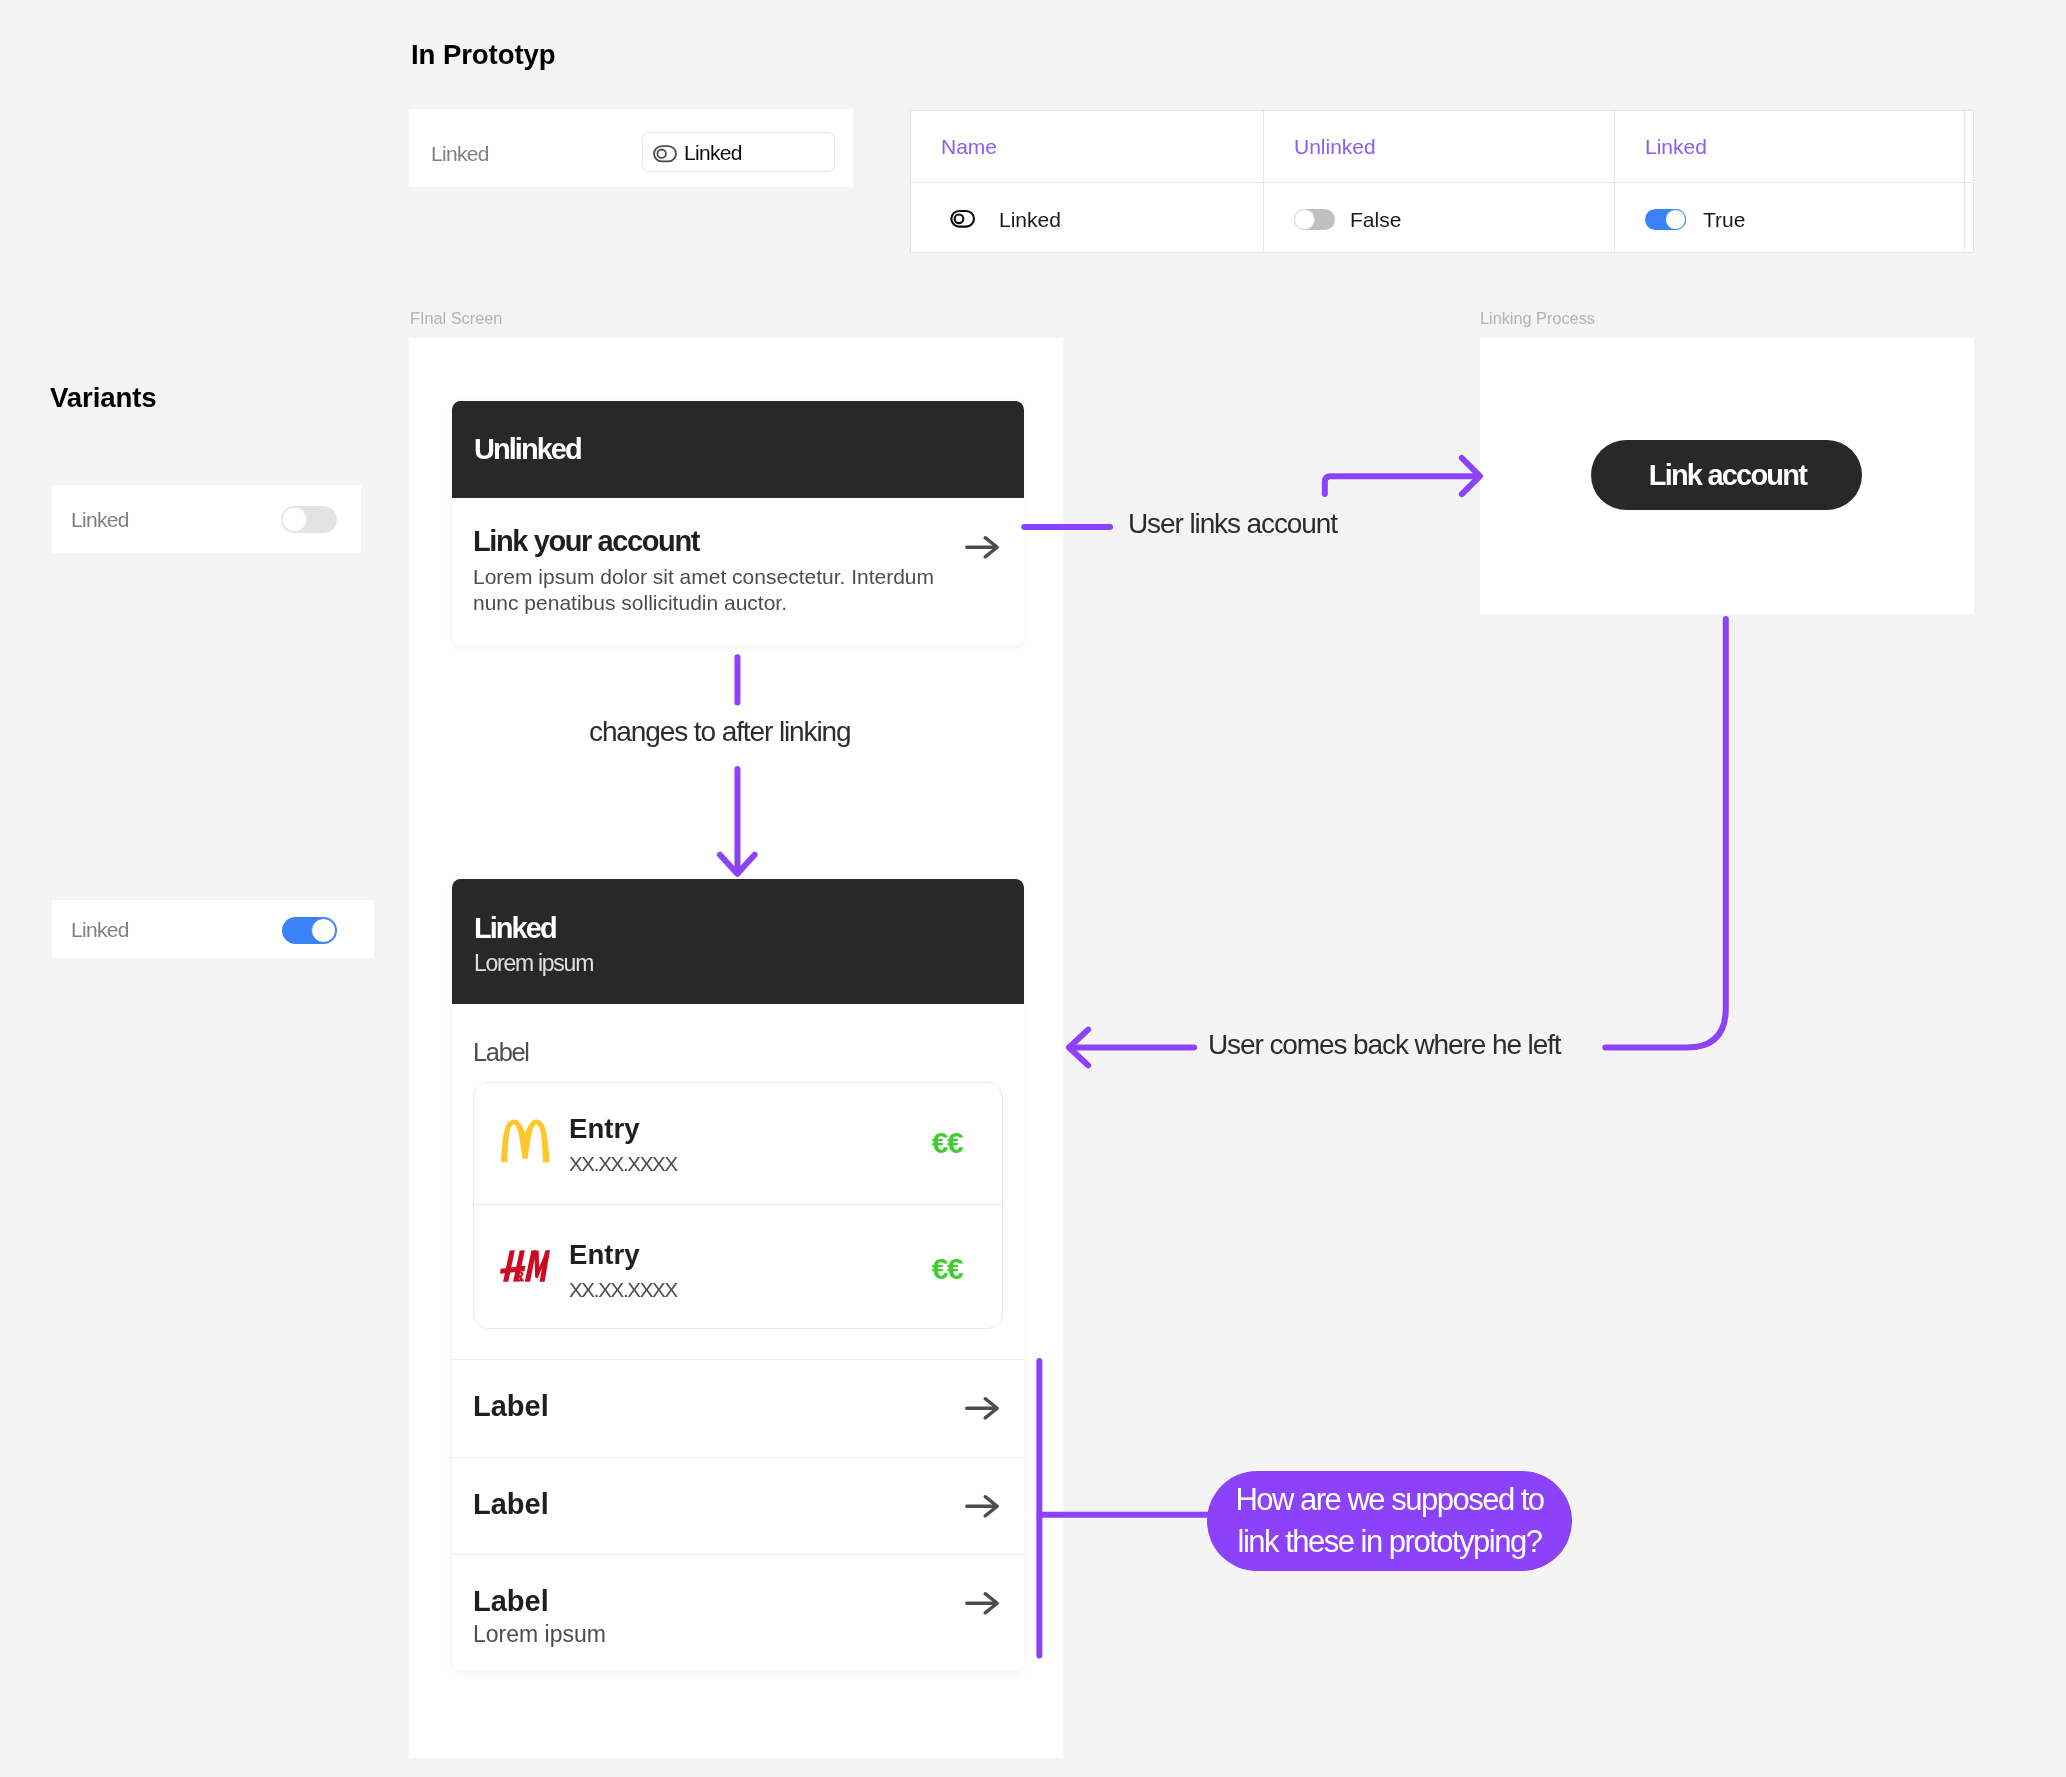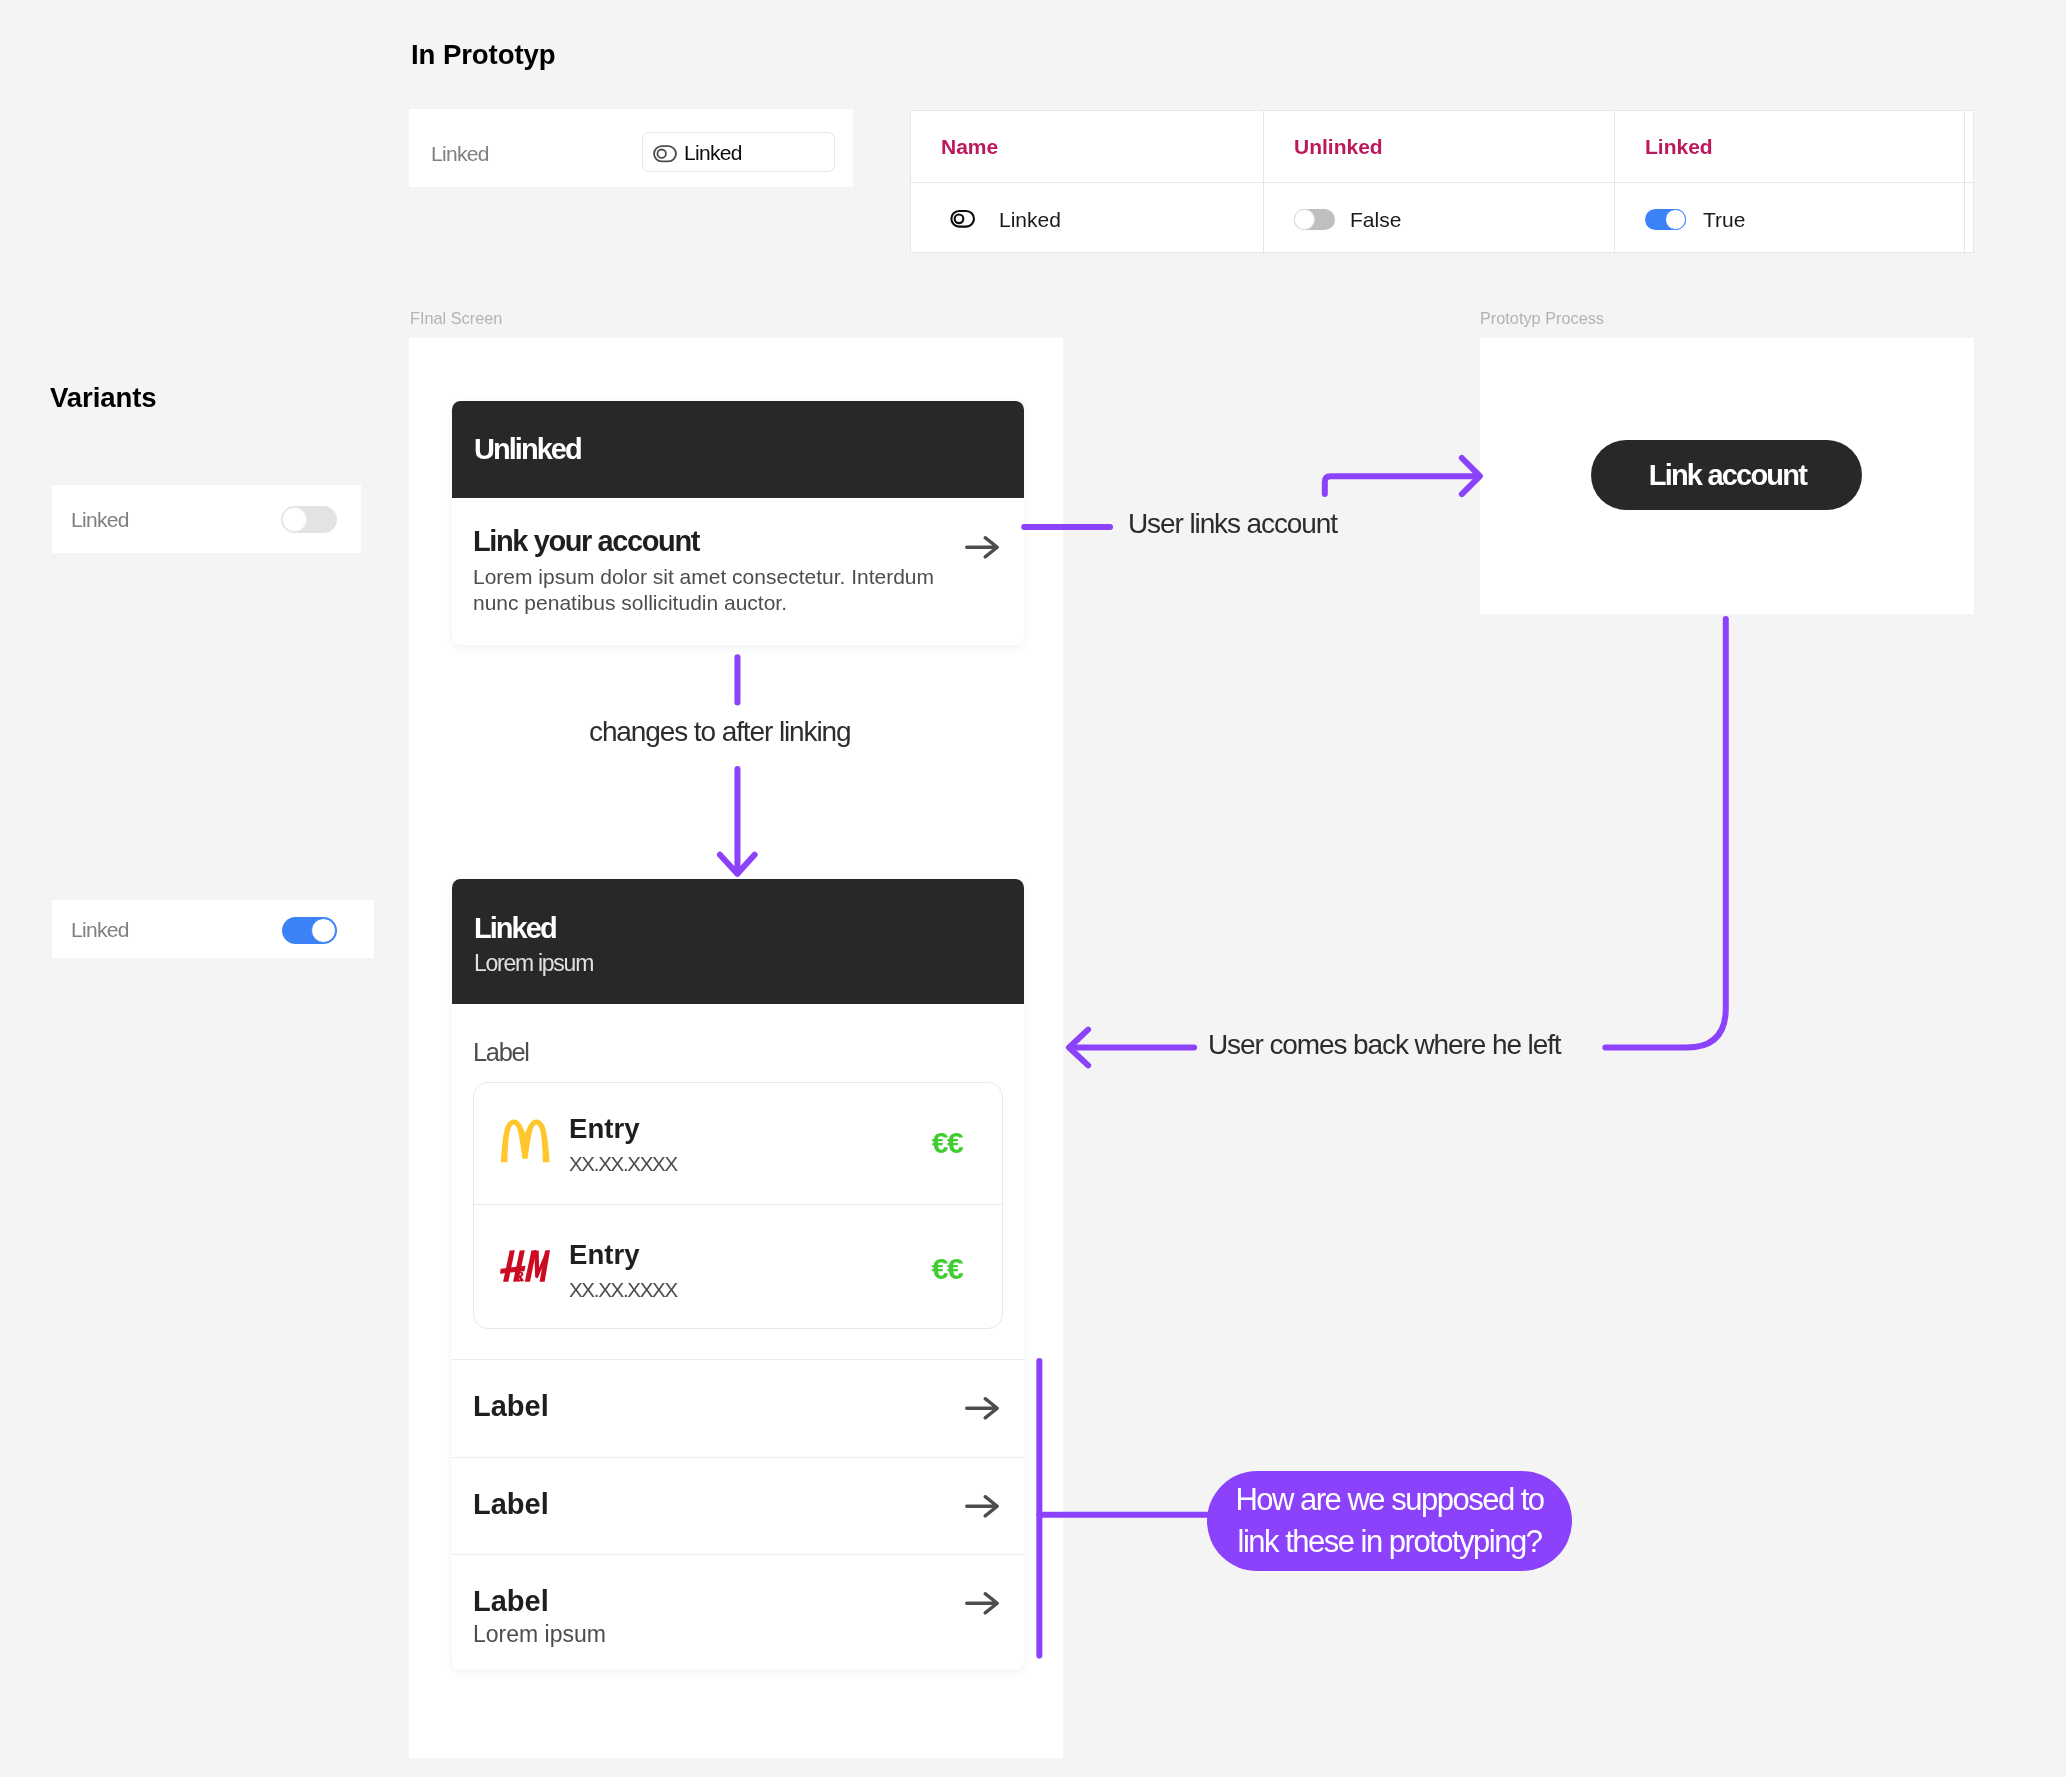--- a/index.html
+++ b/index.html
@@ -23,21 +23,21 @@
   
   .var-card{background:#fff;}
   .var-label{color:#808080;font-size:21px;line-height:25.4px;letter-spacing:-0.7px;}
   .switch{border-radius:706px;position:absolute;}
   .switch .knob{position:absolute;border-radius:50%;background:#fff;}
 
   
   #spec-table{border-collapse:collapse;border-spacing:0;background:#fff;
               position:absolute;table-layout:fixed;}
   #spec-table td,#spec-table th{border:1.4px solid #e6e6e6;padding:0;vertical-align:middle;}
-  #spec-table th{text-align:left;font-size:21px;font-weight:bold;color:#be185d;
+  #spec-table th{text-align:left;font-size:21px;font-weight:normal;color:#8b5cf6;
                  padding-left:30px;height:71px;}
   #spec-table td{font-size:21px;color:#1a1a1a;padding-left:30px;height:69px;}
   .cell-flex{display:flex;align-items:center;gap:17px;position:relative;top:2.1px;}
 
   
   .mock-card{background:#fff;border-radius:8.5px;
              box-shadow:0 2.8px 10px rgba(0,0,0,0.055);overflow:hidden;}
   .mock-head{background:#282828;color:#fff;}
   .mock-head .t{font-weight:bold;}
   .mock-head .s{color:#e0e0e0;}
@@ -226,21 +226,21 @@
     <span class="abs" style="left:21px;top:29px;font-size:29px;line-height:34px;font-weight:bold;color:#1f1f1f;">Label</span>
     <span class="abs" style="left:21px;top:66px;font-size:23px;line-height:27.6px;color:#4d4d4d;">Lorem ipsum</span>
     <span class="abs" style="right:25px;top:37px;">
       <svg width="34" height="22.6" viewBox="0 0 48 32">
           <path d="M2.4 16 H45.6 M28.5 2.4 L45.6 16 L28.5 29.6" fill="none" stroke="#4d4d4d" stroke-width="4.8" stroke-linecap="round" stroke-linejoin="round"></path>
         </svg>
     </span>
   </div>
 </div>
 
-<div class="abs frame-caption" style="left:1480px;top:309px;">Prototyp Process</div>
+<div class="abs frame-caption" style="left:1480px;top:309px;">Linking Process</div>
 <div class="abs" id="linking-process-frame" style="left:1480px;top:338px;width:494px;height:276px;background:#fff;">
   <div class="abs" id="link-account-button" style="left:111px;top:102px;width:271px;height:70px;background:#282828;border-radius:35px;
               display:flex;align-items:center;justify-content:center;">
     <span style="color:#fff;font-size:29px;font-weight:bold;letter-spacing:-1.8px;padding-left:1.8px;line-height:33px;">Link account</span>
   </div>
 </div>
 
 <svg class="abs" id="annotation-layer" style="left:0;top:0;width:2066px;height:1778px;pointer-events:none;" width="2066" height="1778" viewBox="0 0 2924 2516">
   <g fill="none" stroke="#8c42fb" stroke-width="8.5" stroke-linecap="round" stroke-linejoin="round">
 

